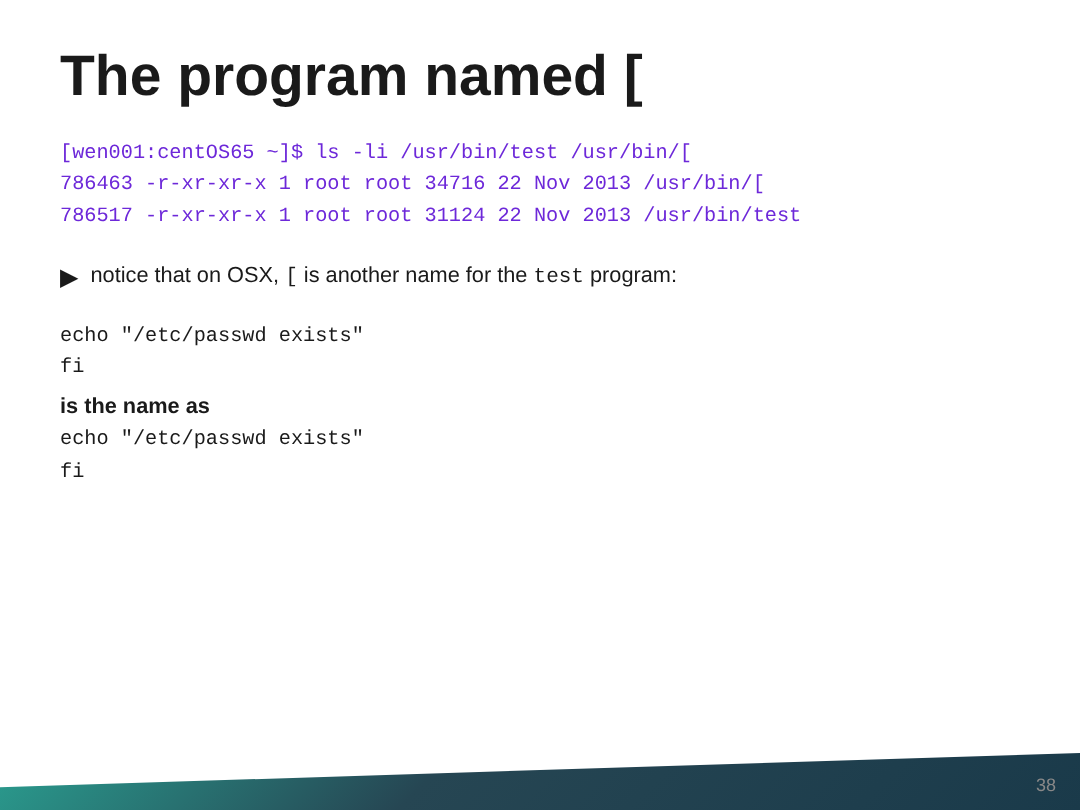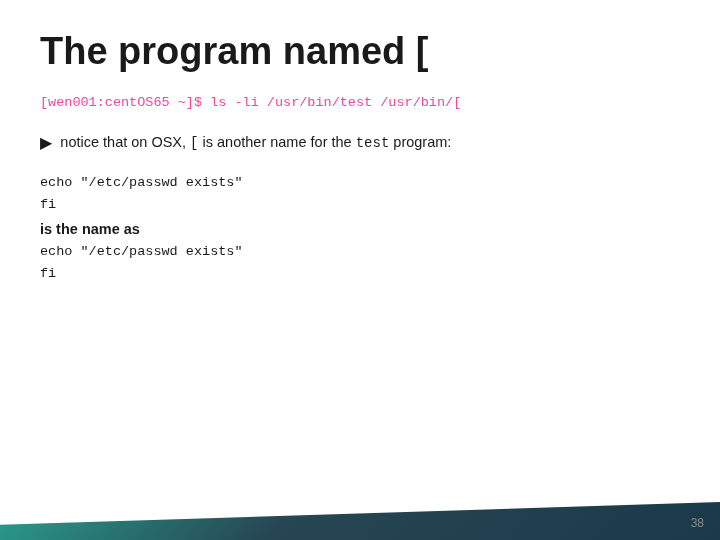--- a/index.html
+++ b/index.html
@@ -25,21 +25,21 @@
       font-size: 38px;
       font-weight: bold;
       color: #1a1a1a;
       margin-bottom: 20px;
       font-family: Arial, Helvetica, sans-serif;
     }
 
     .cmd-block {
       font-family: 'Courier New', Courier, monospace;
       font-size: 13.5px;
-      color: #ec4899;
+      color: #6d28d9;
       line-height: 1.55;
       margin-bottom: 18px;
     }
 
     .bullet-section {
       display: flex;
       align-items: flex-start;
       margin-bottom: 18px;
       font-size: 14.5px;
       color: #1a1a1a;
@@ -101,20 +101,22 @@
   </style>
 </head>
 <body>
 
 <div class="slide">
 
   <h1 class="title">The program named [</h1>
 
   <div class="cmd-block">
     <div>[wen001:centOS65 ~]$ ls -li /usr/bin/test /usr/bin/[</div>
+    <div>786463 -r-xr-xr-x 1 root root  34716 22 Nov  2013 /usr/bin/[</div>
+    <div>786517 -r-xr-xr-x 1 root root  31124 22 Nov  2013 /usr/bin/test</div>
   </div>
 
   <div class="bullet-section">
     <span class="bullet-arrow">▶</span>
     <span class="bullet-text">
       <span>notice that on OSX,</span>
       <code>[</code>
       <span> is another name for the </span>
       <code>test</code>
       <span>program:</span>

